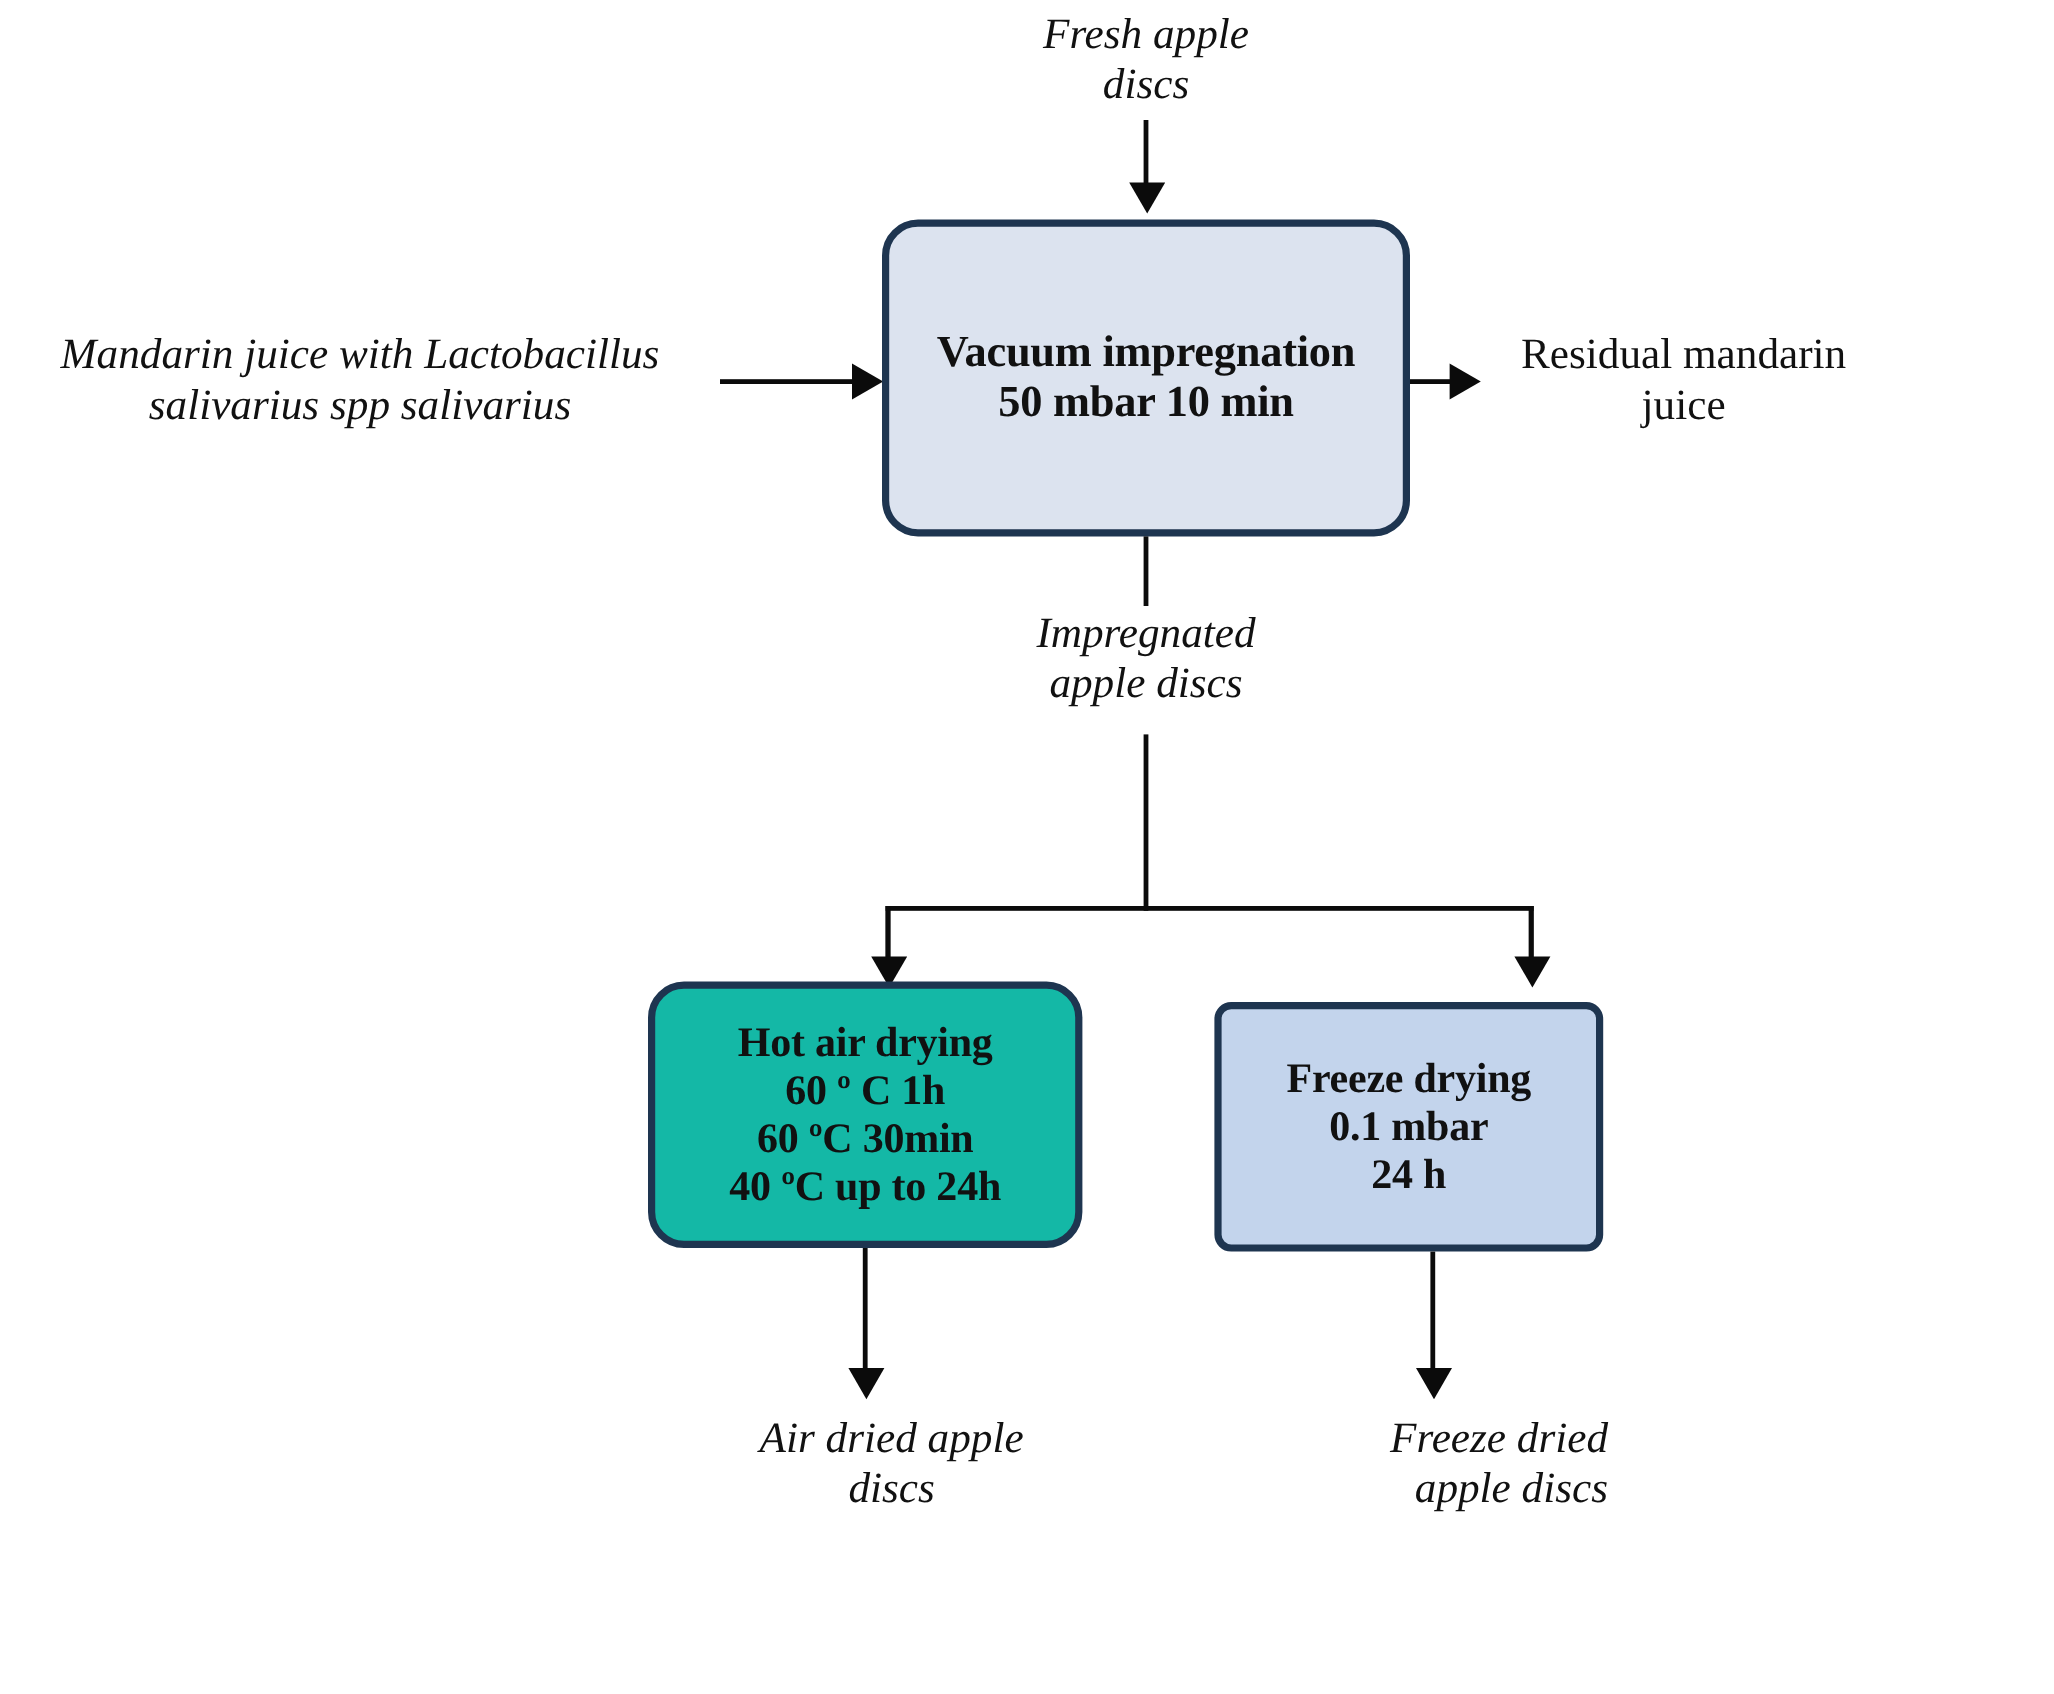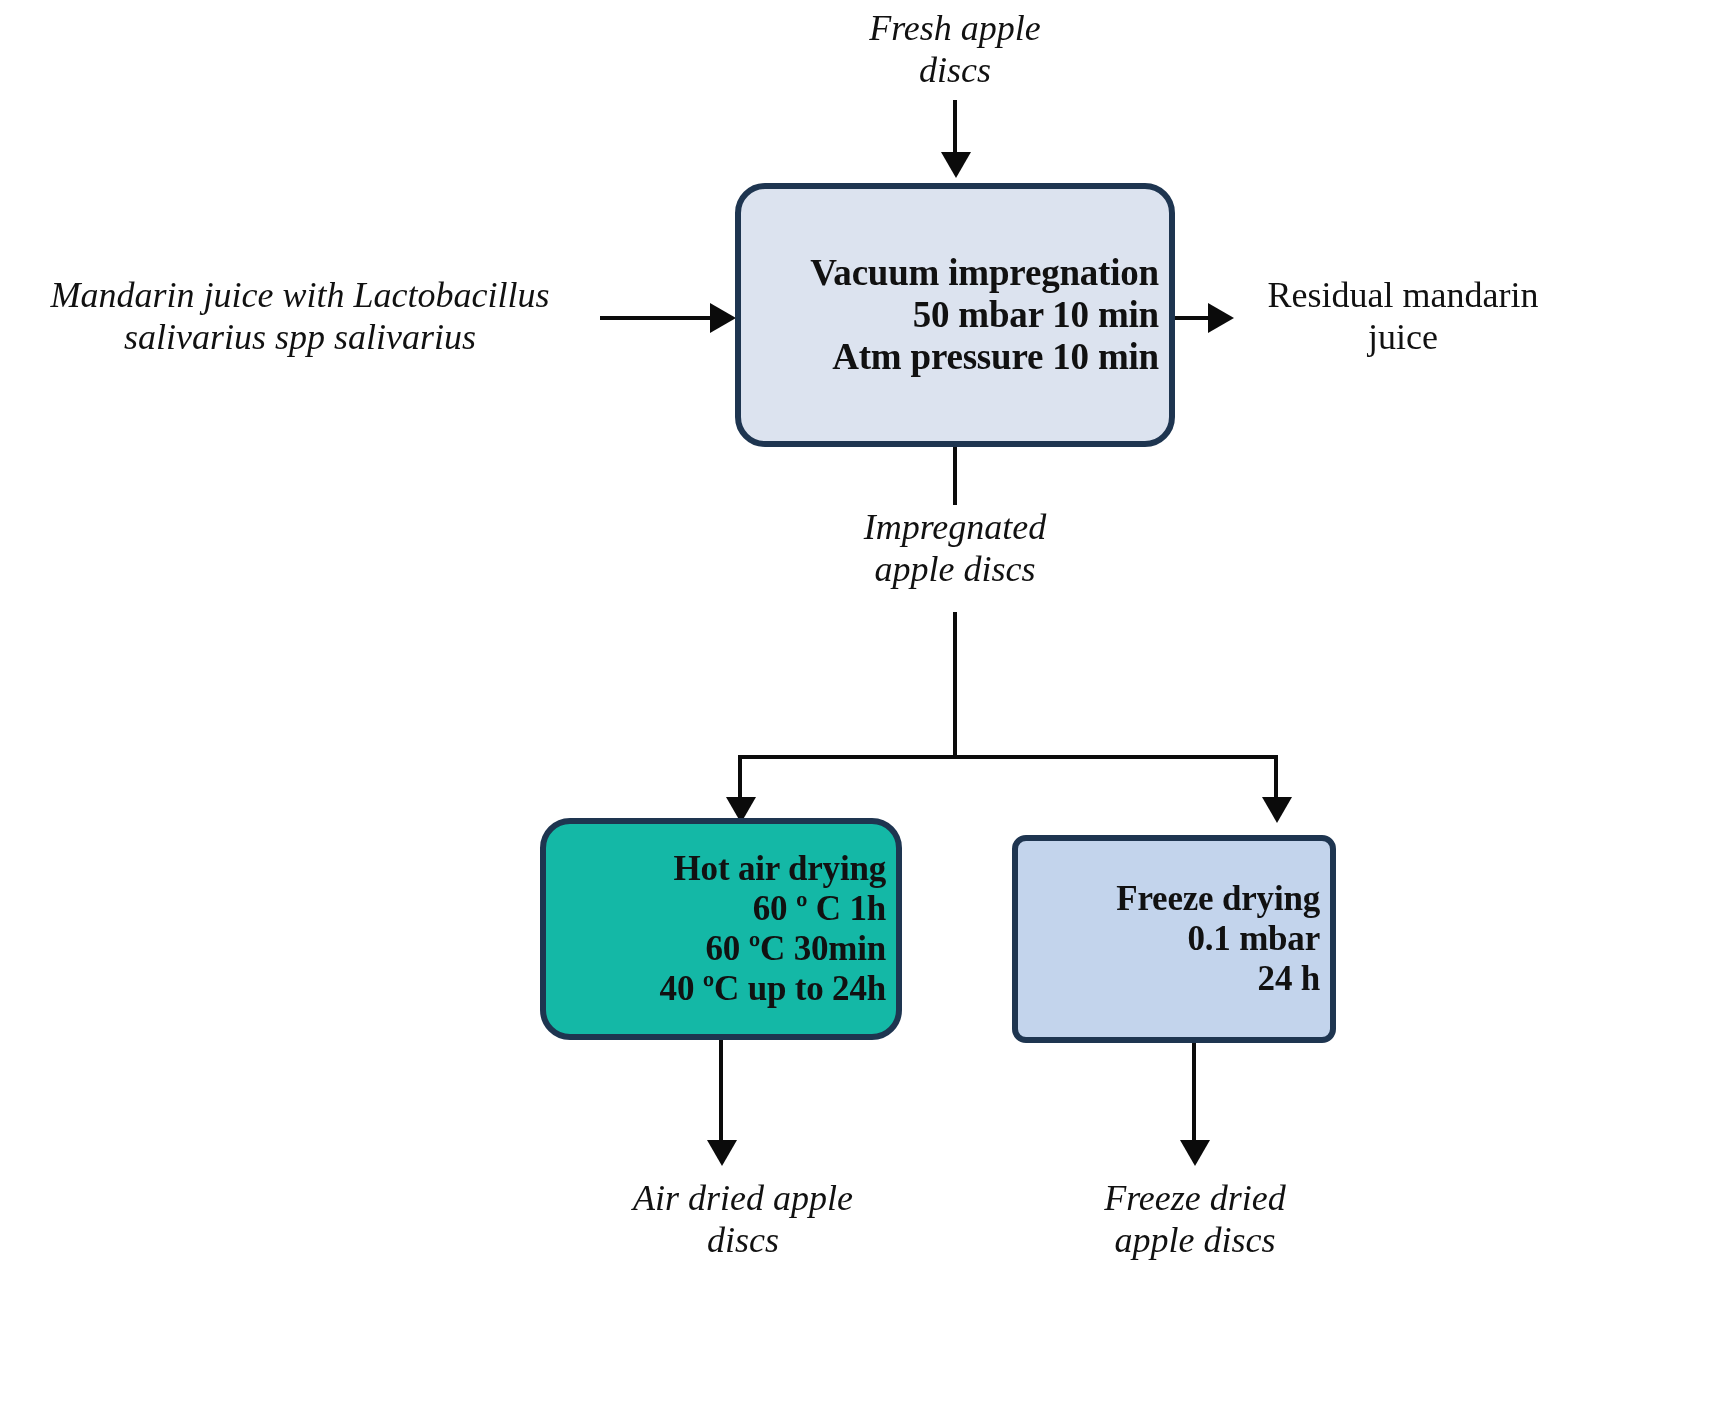--- a/index.html
+++ b/index.html
@@ -24,21 +24,21 @@
     border: 6px solid #1e3550;
     border-radius: 30px;
     display: flex;
     align-items: center;
     justify-content: center;
     text-align: center;
     font-weight: bold;
     line-height: 1.14;
     letter-spacing: -0.2px;
   }
-  .pbox .lines { width: 100%; padding: 0 10px; text-align: right; }
+  .pbox .lines { width: 100%; padding: 0 10px; }
   .pbox .lines > div { white-space: nowrap; }
 
   #box-vacuum {
     left: 735px; top: 183px; width: 440px; height: 264px;
     background: #dce3ef;
     font-size: 37px;
   }
   #box-vacuum .lines > div { white-space: normal; }
 
   #box-hotair {
@@ -62,21 +62,21 @@
     font-size: 36px;
     font-style: italic;
   }
   .flabel.upright { font-style: normal; }
 
   #lbl-fresh       { left: 790px;  top: 8px;    width: 330px; font-style: italic; }
   #lbl-mandarin    { left: 10px;   top: 275px;  width: 580px; text-align: center; font-style: italic; }
   #lbl-residual    { left: 1238px; top: 275px;  width: 330px; text-align: center; }
   #lbl-impregnated { left: 800px;  top: 507px;  width: 310px; }
   #lbl-airdried    { left: 598px;  top: 1178px; width: 290px; }
-  #lbl-freezedried { left: 1050px; top: 1178px; width: 290px; }
+  #lbl-freezedried { left: 1050px; top: 1178px; width: 290px; text-align: right; }
 
   
   .vline, .hline {
     position: absolute;
     background: #0b0b0b;
   }
   .vline { width: 4px; }
   .hline { height: 4px; }
 
   .arrowhead {
@@ -143,21 +143,20 @@
     <div>Mandarin juice with Lactobacillus</div>
     <div>salivarius spp salivarius</div>
   </div>
   <div class="hline" id="c-mand-h"></div>
   <div class="arrowhead arrow-right" id="c-mand-a"></div>
 
   <div class="pbox" id="box-vacuum">
     <div class="lines">
       <div>Vacuum impregnation</div>
       <div>50 mbar 10 min</div>
-      <div>Atm pressure 10 min</div>
     </div>
   </div>
 
   <div class="hline" id="c-res-h"></div>
   <div class="arrowhead arrow-right" id="c-res-a"></div>
   <div class="flabel upright" id="lbl-residual">
     <div>Residual mandarin</div>
     <div>juice</div>
   </div>
 

